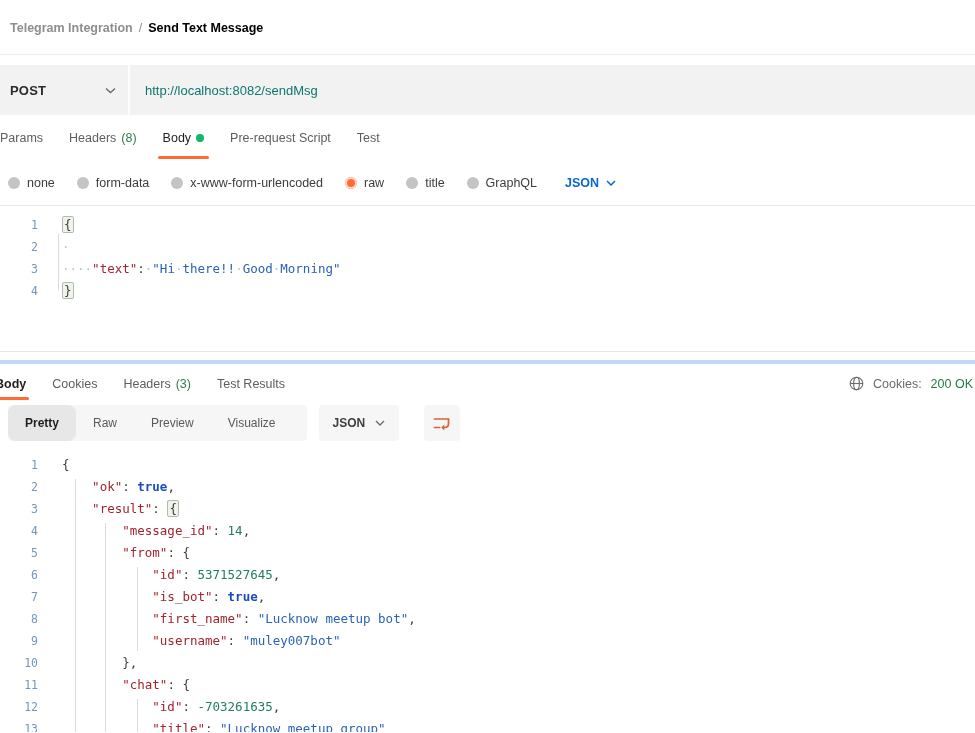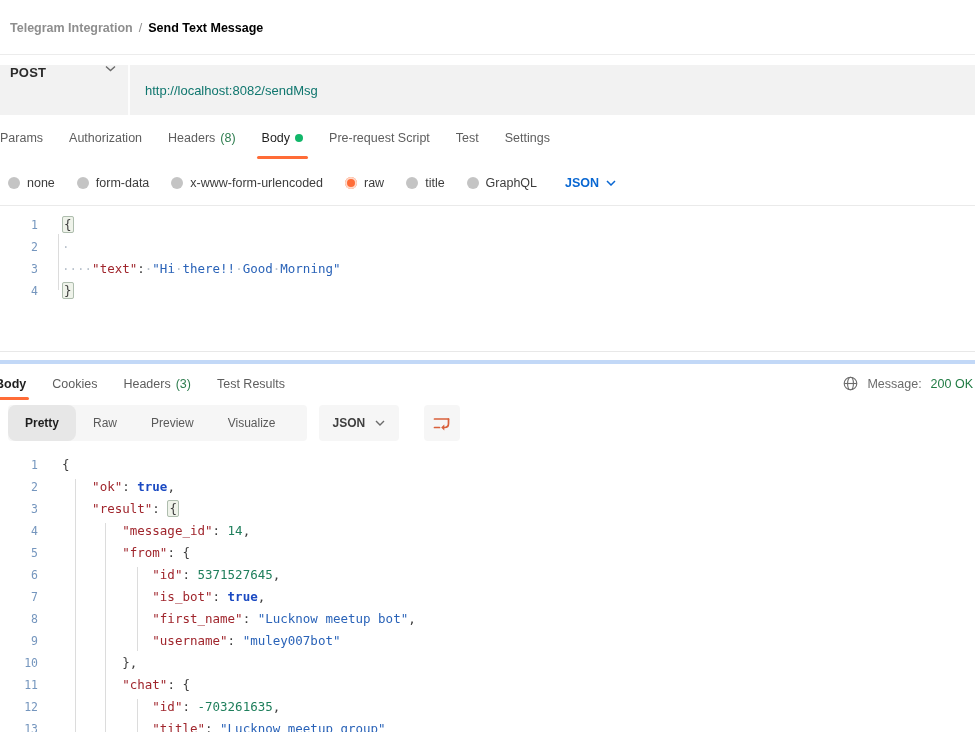--- a/index.html
+++ b/index.html
@@ -10,21 +10,21 @@
   
   .breadcrumb { height:55px; padding:21px 0 0 10px; border-bottom:1px solid #ececec;
     font-size:12.5px; display:flex; gap:6px; align-items:baseline; }
   .crumb-collection { color:#8e8e8e; font-weight:600; }
   .crumb-sep { color:#8e8e8e; }
   .crumb-request { color:#000000; font-weight:700; }
 
   
   .reqbar-wrap { padding-top:10px; height:60px; background:#fff; }
   .reqbar { height:50px; background:#f2f2f2; display:flex; align-items:stretch; }
-  .method-box { width:130px; display:flex; justify-content:space-between;
+  .method-box { width:130px; display:flex; align-items:center; justify-content:space-between;
     padding:0 12px 0 10px; border-right:2px solid #fdfdfd; cursor:pointer; }
   .method-label { font-size:13px; font-weight:700; color:#2b2b2b; letter-spacing:.2px; }
   .url-box { flex:1; display:flex; align-items:center; padding-left:15px; }
   .url-text { font-size:13px; color:#0f766e; }
 
   
   .req-tabs { height:46px; display:flex; align-items:center; gap:0; font-size:12.5px; }
   .req-tab { position:relative; height:100%; display:flex; align-items:center; gap:5px;
     padding:0 13px; color:#5e5e5e; cursor:pointer; white-space:nowrap; }
   .req-tab:first-child { padding-left:0; }
@@ -123,39 +123,33 @@
         <span class="url-text">http://localhost:8082/sendMsg</span>
       </div>
     </div>
   </div>
 
   <div class="req-tabs">
     <div class="req-tab">
       <span>Params</span>
     </div>
     <div class="req-tab">
-      <span>Authorization</span>
-    </div>
-    <div class="req-tab">
       <span>Headers</span>
       <span class="count">(8)</span>
     </div>
     <div class="req-tab active">
       <span>Body</span>
       <span class="mod-dot"></span>
       <span class="underline"></span>
     </div>
     <div class="req-tab">
       <span>Pre-request Script</span>
     </div>
     <div class="req-tab">
       <span>Test</span>
-    </div>
-    <div class="req-tab">
-      <span>Settings</span>
     </div>
   </div>
 
   <div class="radio-row">
     <div class="radio-item">
       <span class="radio-dot"></span>
       <span>none</span>
     </div>
     <div class="radio-item">
       <span class="radio-dot"></span>
@@ -228,21 +222,21 @@
       </div>
     </div>
     <div class="status-area">
       <svg width="15" height="15" viewBox="0 0 15 15">
         <g fill="none" stroke="#6b6b6b" stroke-width="1.1">
           <circle cx="7.5" cy="7.5" r="6.3"></circle>
           <ellipse cx="7.5" cy="7.5" rx="2.9" ry="6.3"></ellipse>
           <line x1="1.2" y1="7.5" x2="13.8" y2="7.5"></line>
         </g>
       </svg>
-      <span class="status-label">Message:</span>
+      <span class="status-label">Cookies:</span>
       <span class="status-value">200 OK</span>
     </div>
   </div>
 
   <div class="res-toolbar">
     <div class="seg-control">
       <div class="seg active">
         <span>Pretty</span>
       </div>
       <div class="seg">

